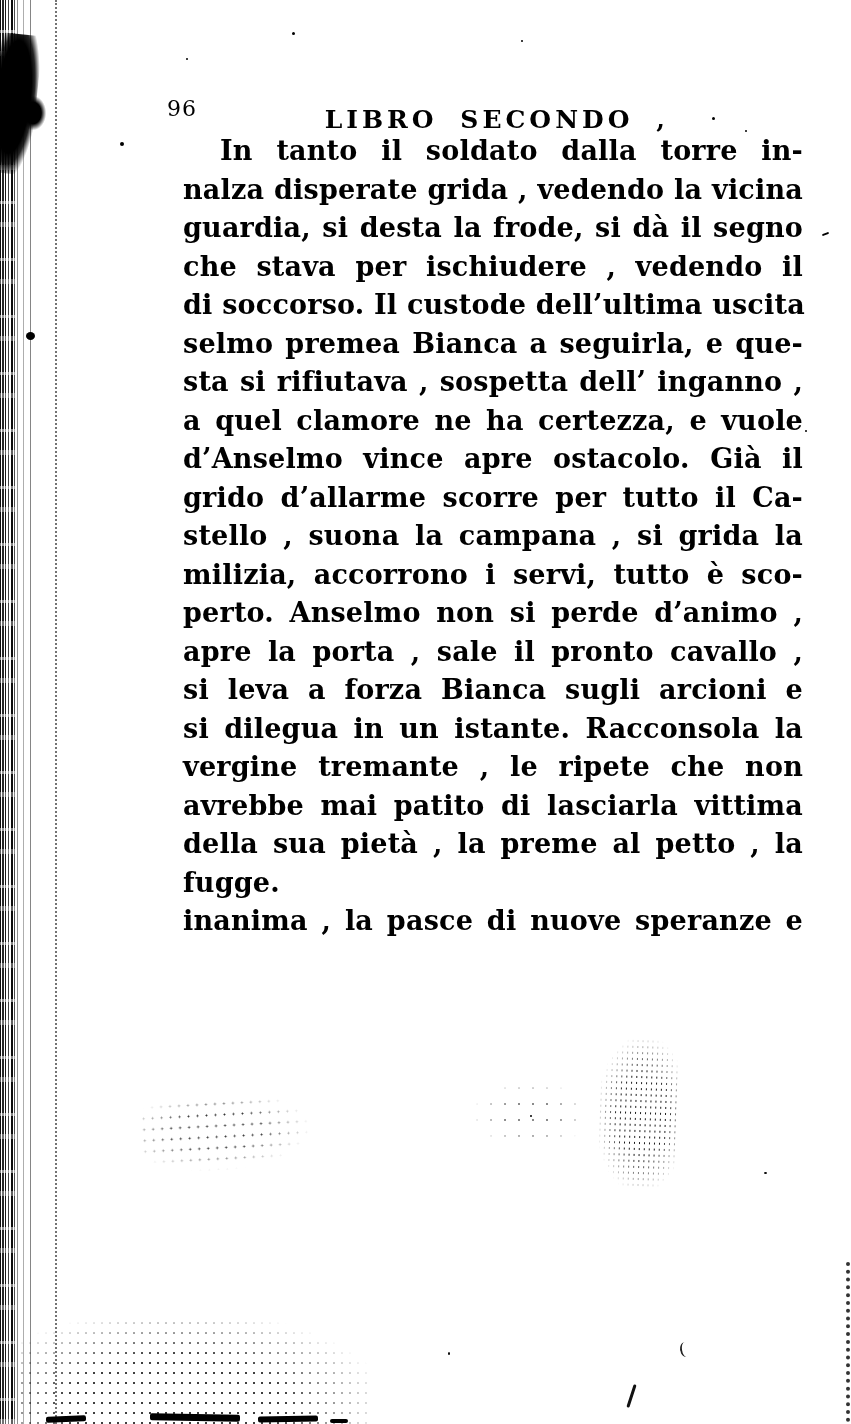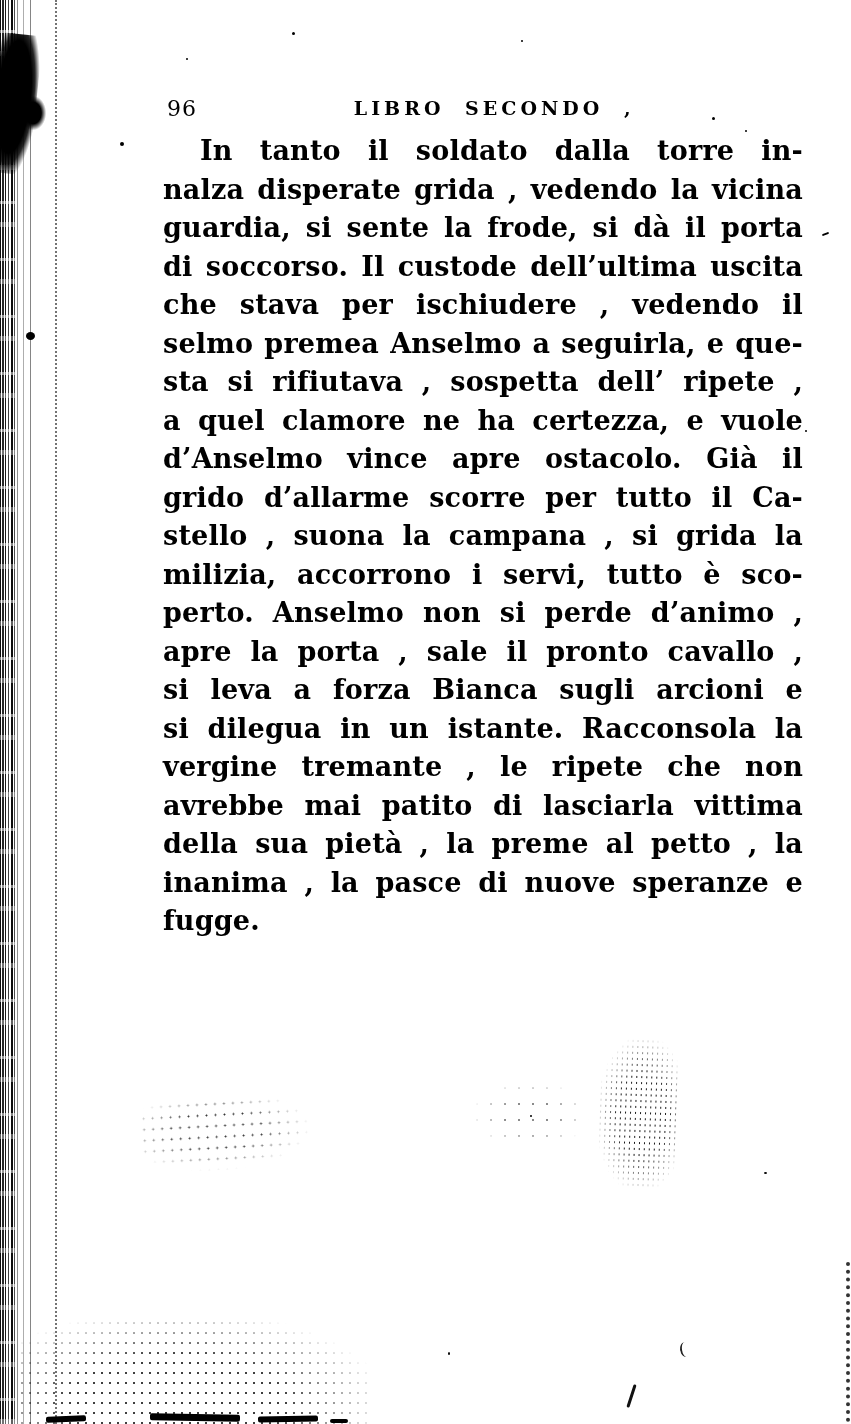--- a/index.html
+++ b/index.html
@@ -55,38 +55,39 @@
 
   
   .headrow {
     position:absolute; left:163px; top:96px; width:640px; height:42px;
   }
   .page-number {
     position:absolute; left:4px; top:0;
     font-size:22px; font-weight:400; letter-spacing:1px;
   }
   .running-header {
-    position:absolute; left:50%; top:1px; transform:translateX(-46%);
-    font-size:19px; font-weight:700;
+    position:absolute; left:50%; top:9px; transform:translateX(-46%);
+    font-size:25px; font-weight:700;
     letter-spacing:4px; word-spacing:10px;
     white-space:nowrap;
   }
 
   
   .textblock {
     position:absolute; left:163px; top:132px; width:640px;
   }
   .line {
     height:38.5px; line-height:38.5px;
     font-size:27px; font-weight:700;
     letter-spacing:.2px;
     white-space:nowrap;
     text-align:justify;
     text-align-last:justify;
     text-justify:inter-word;
+    margin-left:20px;
   }
   .line.indent { padding-left:37px; }
   .line.last { text-align-last:left; }
 
   
   .speckle {
     position:absolute;
     background-image:radial-gradient(circle, #000 0.9px, transparent 1.1px);
   }
   .smudge-left {
@@ -159,39 +160,39 @@
   <div class="gutter-dot"></div>
 
   <div class="headrow">
     <div class="page-number">96</div>
     <div class="running-header">LIBRO SECONDO ,</div>
   </div>
 
   <div class="textblock">
     <div class="line indent">In tanto il soldato dalla torre in-</div>
     <div class="line">nalza disperate grida , vedendo la vicina</div>
-    <div class="line">guardia, si sente la frode, si dà il porta</div>
+    <div class="line">guardia, si desta la frode, si dà il segno</div>
+    <div class="line">che stava per ischiudere , vedendo il</div>
     <div class="line">di soccorso. Il custode dell’ultima uscita</div>
-    <div class="line">che stava per ischiudere , vedendo il</div>
-    <div class="line">selmo premea Anselmo a seguirla, e que-</div>
-    <div class="line">sta si rifiutava , sospetta dell’ ripete ,</div>
+    <div class="line">selmo premea Bianca a seguirla, e que-</div>
+    <div class="line">sta si rifiutava , sospetta dell’ inganno ,</div>
     <div class="line">a quel clamore ne ha certezza, e vuole</div>
     <div class="line">d’Anselmo vince apre ostacolo. Già il</div>
     <div class="line">grido d’allarme scorre per tutto il Ca-</div>
     <div class="line">stello , suona la campana , si grida la</div>
     <div class="line">milizia, accorrono i servi, tutto è sco-</div>
     <div class="line">perto. Anselmo non si perde d’animo ,</div>
     <div class="line">apre la porta , sale il pronto cavallo ,</div>
     <div class="line">si leva a forza Bianca sugli arcioni e</div>
     <div class="line">si dilegua in un istante. Racconsola la</div>
     <div class="line">vergine tremante , le ripete che non</div>
     <div class="line">avrebbe mai patito di lasciarla vittima</div>
     <div class="line">della sua pietà , la preme al petto , la</div>
+    <div class="line last">fugge.</div>
     <div class="line">inanima , la pasce di nuove speranze e</div>
-    <div class="line last">fugge.</div>
   </div>
 
   <div class="speckle smudge-left"></div>
   <div class="speckle smudge-column"></div>
   <div class="speckle smudge-midfaint"></div>
   <div class="speckle cloud-bottomleft"></div>
   <div class="clump c1"></div>
   <div class="clump c2"></div>
   <div class="clump c3"></div>
   <div class="clump c4"></div>

